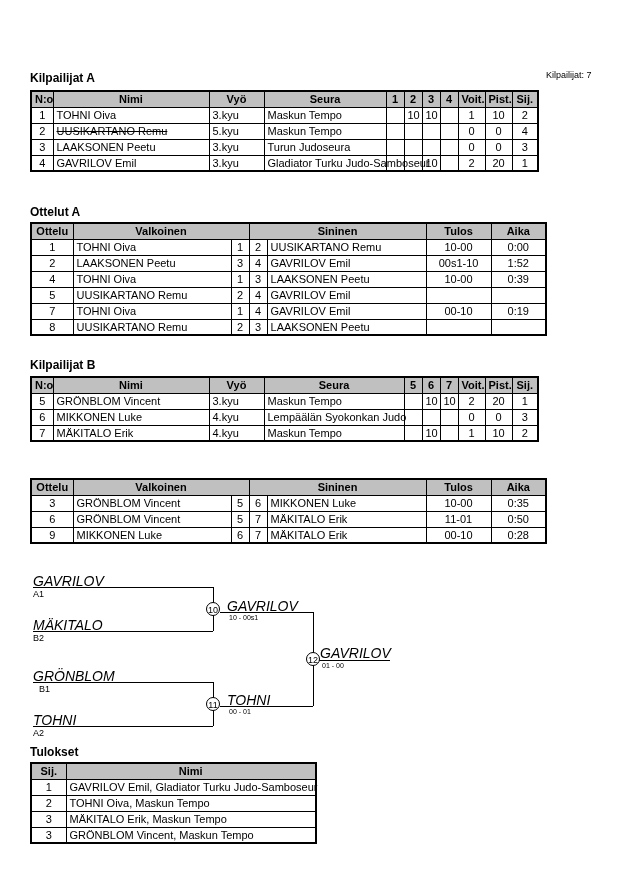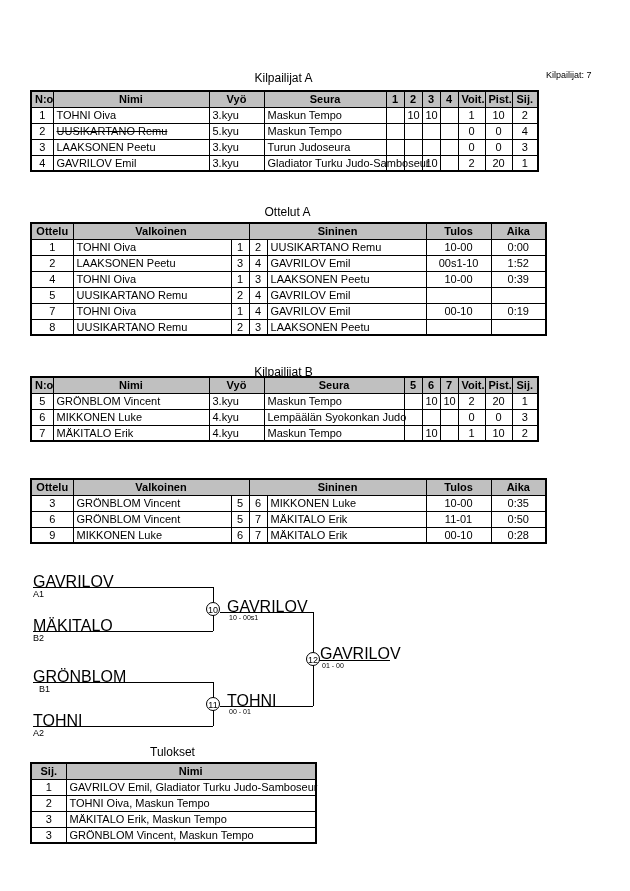--- a/index.html
+++ b/index.html
@@ -22,26 +22,25 @@
     white-space: pre;
   }
   .meta {
     position: absolute;
     top: 70px; left: 546px;
     font-size: 9px;
   }
   .sec-head {
     position: absolute;
     font-size: 12px;
-    font-weight: normal;
-    text-align: center;
+    font-weight: bold;
   }
   #h-ka  { left: 30px; top: 71px;  width: 507px; }
   #h-oa  { left: 30px; top: 205px; width: 515px; }
-  #h-kb  { left: 30px; top: 358px; width: 507px; margin-top: 7px; }
+  #h-kb  { left: 30px; top: 358px; width: 507px; }
   #h-ob  { left: 30px; top: 460px; width: 515px; }
   #h-res { left: 30px; top: 745px; width: 285px; }
 
   table.sheet {
     position: absolute;
     border-collapse: collapse;
     table-layout: fixed;
     border: 2px solid #000;
     background: #fff;
   }
@@ -64,21 +63,21 @@
     font-weight: bold;
     text-align: center;
   }
   .c { text-align: center; }
   .l { text-align: left; }
   .strike { text-decoration: line-through; }
   .spill { position: relative; z-index: 2; white-space: nowrap; margin-top: 43px; }
 
   
   .bracket { position: absolute; left: 0; top: 0; width: 630px; height: 891px; }
-  .bk-name  { position: absolute; font-size: 16px; }
+  .bk-name  { position: absolute; font-size: 14px; font-style: italic; }
   .bk-seed  { position: absolute; font-size: 9px; }
   .bk-score { position: absolute; font-size: 7px; }
   .hline { position: absolute; height: 0; border-top: 1px solid #000; }
   .vline { position: absolute; width: 0; border-left: 1px solid #000; }
   .node {
     position: absolute;
     width: 14px; height: 14px;
     border: 1px solid #000;
     border-radius: 50%;
     background: #fff;

